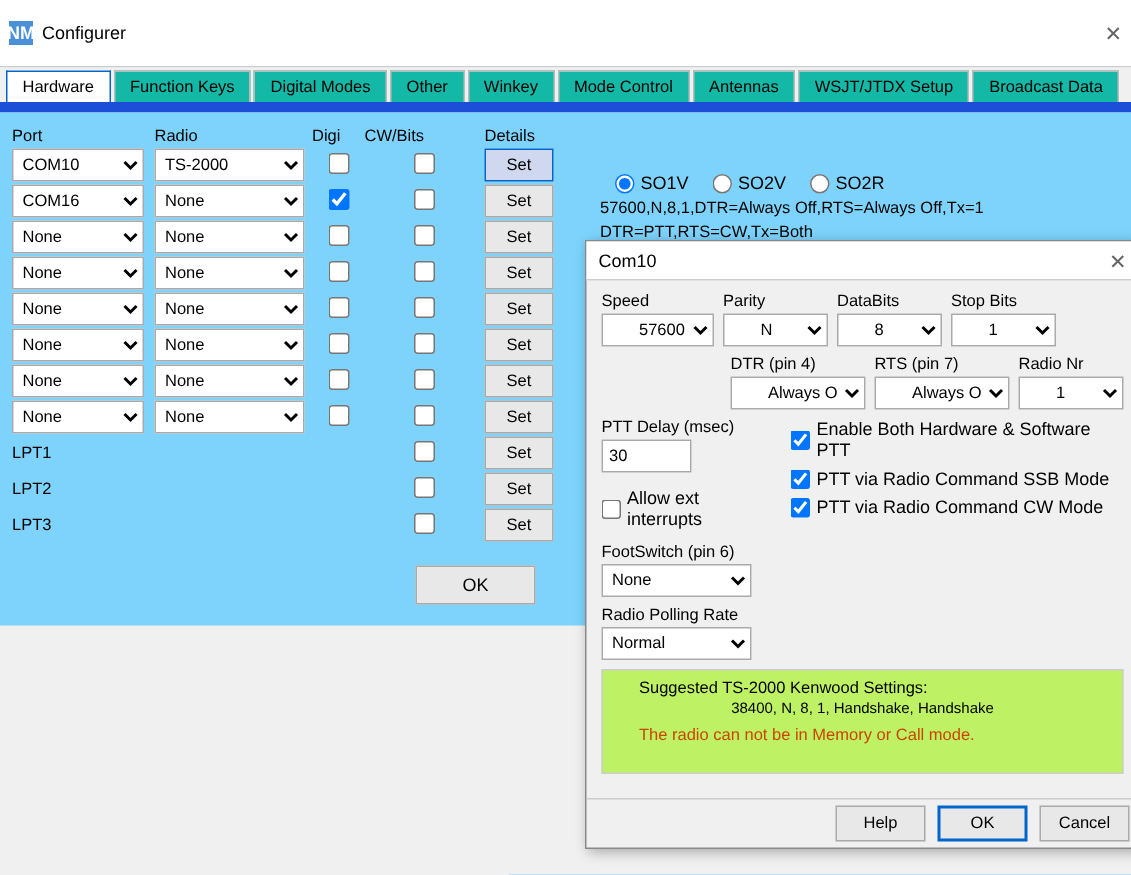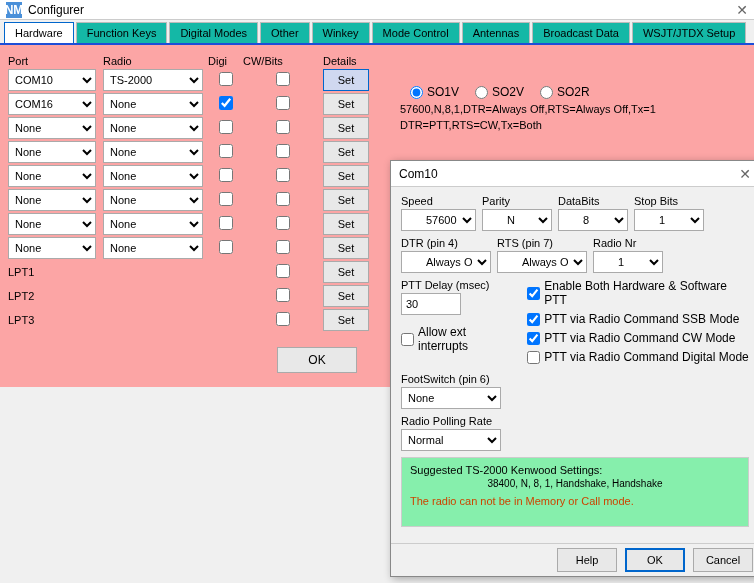--- a/index.html
+++ b/index.html
@@ -5,30 +5,30 @@
     * { box-sizing: border-box; margin: 0; padding: 0; font-family: 'Segoe UI', Tahoma, Arial, sans-serif; font-size: 12px; }
     body { background: #f0f0f0; width: 754px; height: 583px; overflow: hidden; }
 
     .title-bar {
       background: #fff;
       border-bottom: 1px solid #ccc;
       display: flex;
       align-items: center;
       justify-content: space-between;
       padding: 4px 6px;
-      height: 20px;
+      height: 45px;
     }
     .title-bar-left { display: flex; align-items: center; gap: 6px; }
     .title-bar-icon { width: 16px; height: 16px; background: #4a90d9; display: flex; align-items: center; justify-content: center; color: white; font-size: 9px; font-weight: bold; }
     .title-bar-close { cursor: pointer; font-size: 14px; color: #666; }
 
     .tabs {
       display: flex;
       background: #f0f0f0;
-      border-bottom: 2px solid #1d4ed8;
+      border-bottom: 7px solid #1d4ed8;
       padding: 2px 4px 0;
       gap: 2px;
     }
     .tab {
       padding: 4px 10px;
       background: #14b8a6;
       border: 1px solid #bbb;
       border-bottom: none;
       cursor: pointer;
       font-size: 11px;
@@ -149,23 +149,23 @@
     .ptt-delay-group label { font-size: 11px; }
     .ptt-delay-group input[type="text"] { width: 60px; height: 22px; border: 1px solid #aaa; padding: 2px 4px; font-size: 11px; }
 
     .footswitch-group { display: flex; flex-direction: column; gap: 2px; margin-bottom: 6px; }
     .footswitch-group label { font-size: 11px; }
 
     .polling-group { display: flex; flex-direction: column; gap: 2px; margin-bottom: 6px; }
     .polling-group label { font-size: 11px; }
 
     .suggested-box {
-      background: #86efac;
+      background: #bef264;
       border: 1px solid #ccc;
-      padding: 6px 8px;
+      padding: 6px 24px;
       margin-bottom: 8px;
       font-size: 11px;
       min-height: 70px;
     }
 
     .dialog-buttons {
       display: flex;
       justify-content: flex-end;
       gap: 8px;
       padding: 4px 6px;
@@ -188,25 +188,25 @@
 </div>
 
 <div class="tabs">
   <div class="tab active">Hardware</div>
   <div class="tab">Function Keys</div>
   <div class="tab">Digital Modes</div>
   <div class="tab">Other</div>
   <div class="tab">Winkey</div>
   <div class="tab">Mode Control</div>
   <div class="tab">Antennas</div>
+  <div class="tab">WSJT/JTDX Setup</div>
   <div class="tab">Broadcast Data</div>
-  <div class="tab">WSJT/JTDX Setup</div>
 </div>
 
-<div style="position:relative; background:#fca5a5; padding: 6px 4px;">
+<div style="position:relative; background:#7dd3fc; padding: 6px 4px;">
 
   <div class="port-header" style="margin-top:4px;">
     <span>Port</span>
     <span>Radio</span>
     <span>Digi</span>
     <span>CW/Bits</span>
     <span>Details</span>
   </div>
 
   <div id="port-rows-container">
@@ -344,21 +344,21 @@
         </select>
       </div>
       <div class="form-group">
         <label>Stop Bits</label>
         <select style="width:50px;">
           <option>1</option>
         </select>
       </div>
     </div>
 
-    <div class="form-row" style="gap:6px; margin-bottom:6px;">
+    <div class="form-row" style="gap:6px; margin-bottom:6px;justify-content:flex-end;">
       <div class="form-group">
         <label>DTR (pin 4)</label>
         <select style="width:90px;">
           <option>Always Off</option>
         </select>
       </div>
       <div class="form-group">
         <label>RTS (pin 7)</label>
         <select style="width:90px;">
           <option>Always Off</option>
@@ -389,24 +389,20 @@
           <label>Enable Both Hardware &amp; Software PTT</label>
         </div>
         <div class="checkbox-row">
           <input type="checkbox" checked="" style="">
           <label>PTT via Radio Command SSB Mode</label>
         </div>
         <div class="checkbox-row">
           <input type="checkbox" checked="" style="">
           <label>PTT via Radio Command CW Mode</label>
         </div>
-        <div class="checkbox-row">
-          <input type="checkbox" style="">
-          <label>PTT via Radio Command Digital Mode</label>
-        </div>
       </div>
     </div>
 
     <div class="footswitch-group">
       <label>FootSwitch (pin 6)</label>
       <select style="width:100px;">
         <option>None</option>
       </select>
     </div>
 

